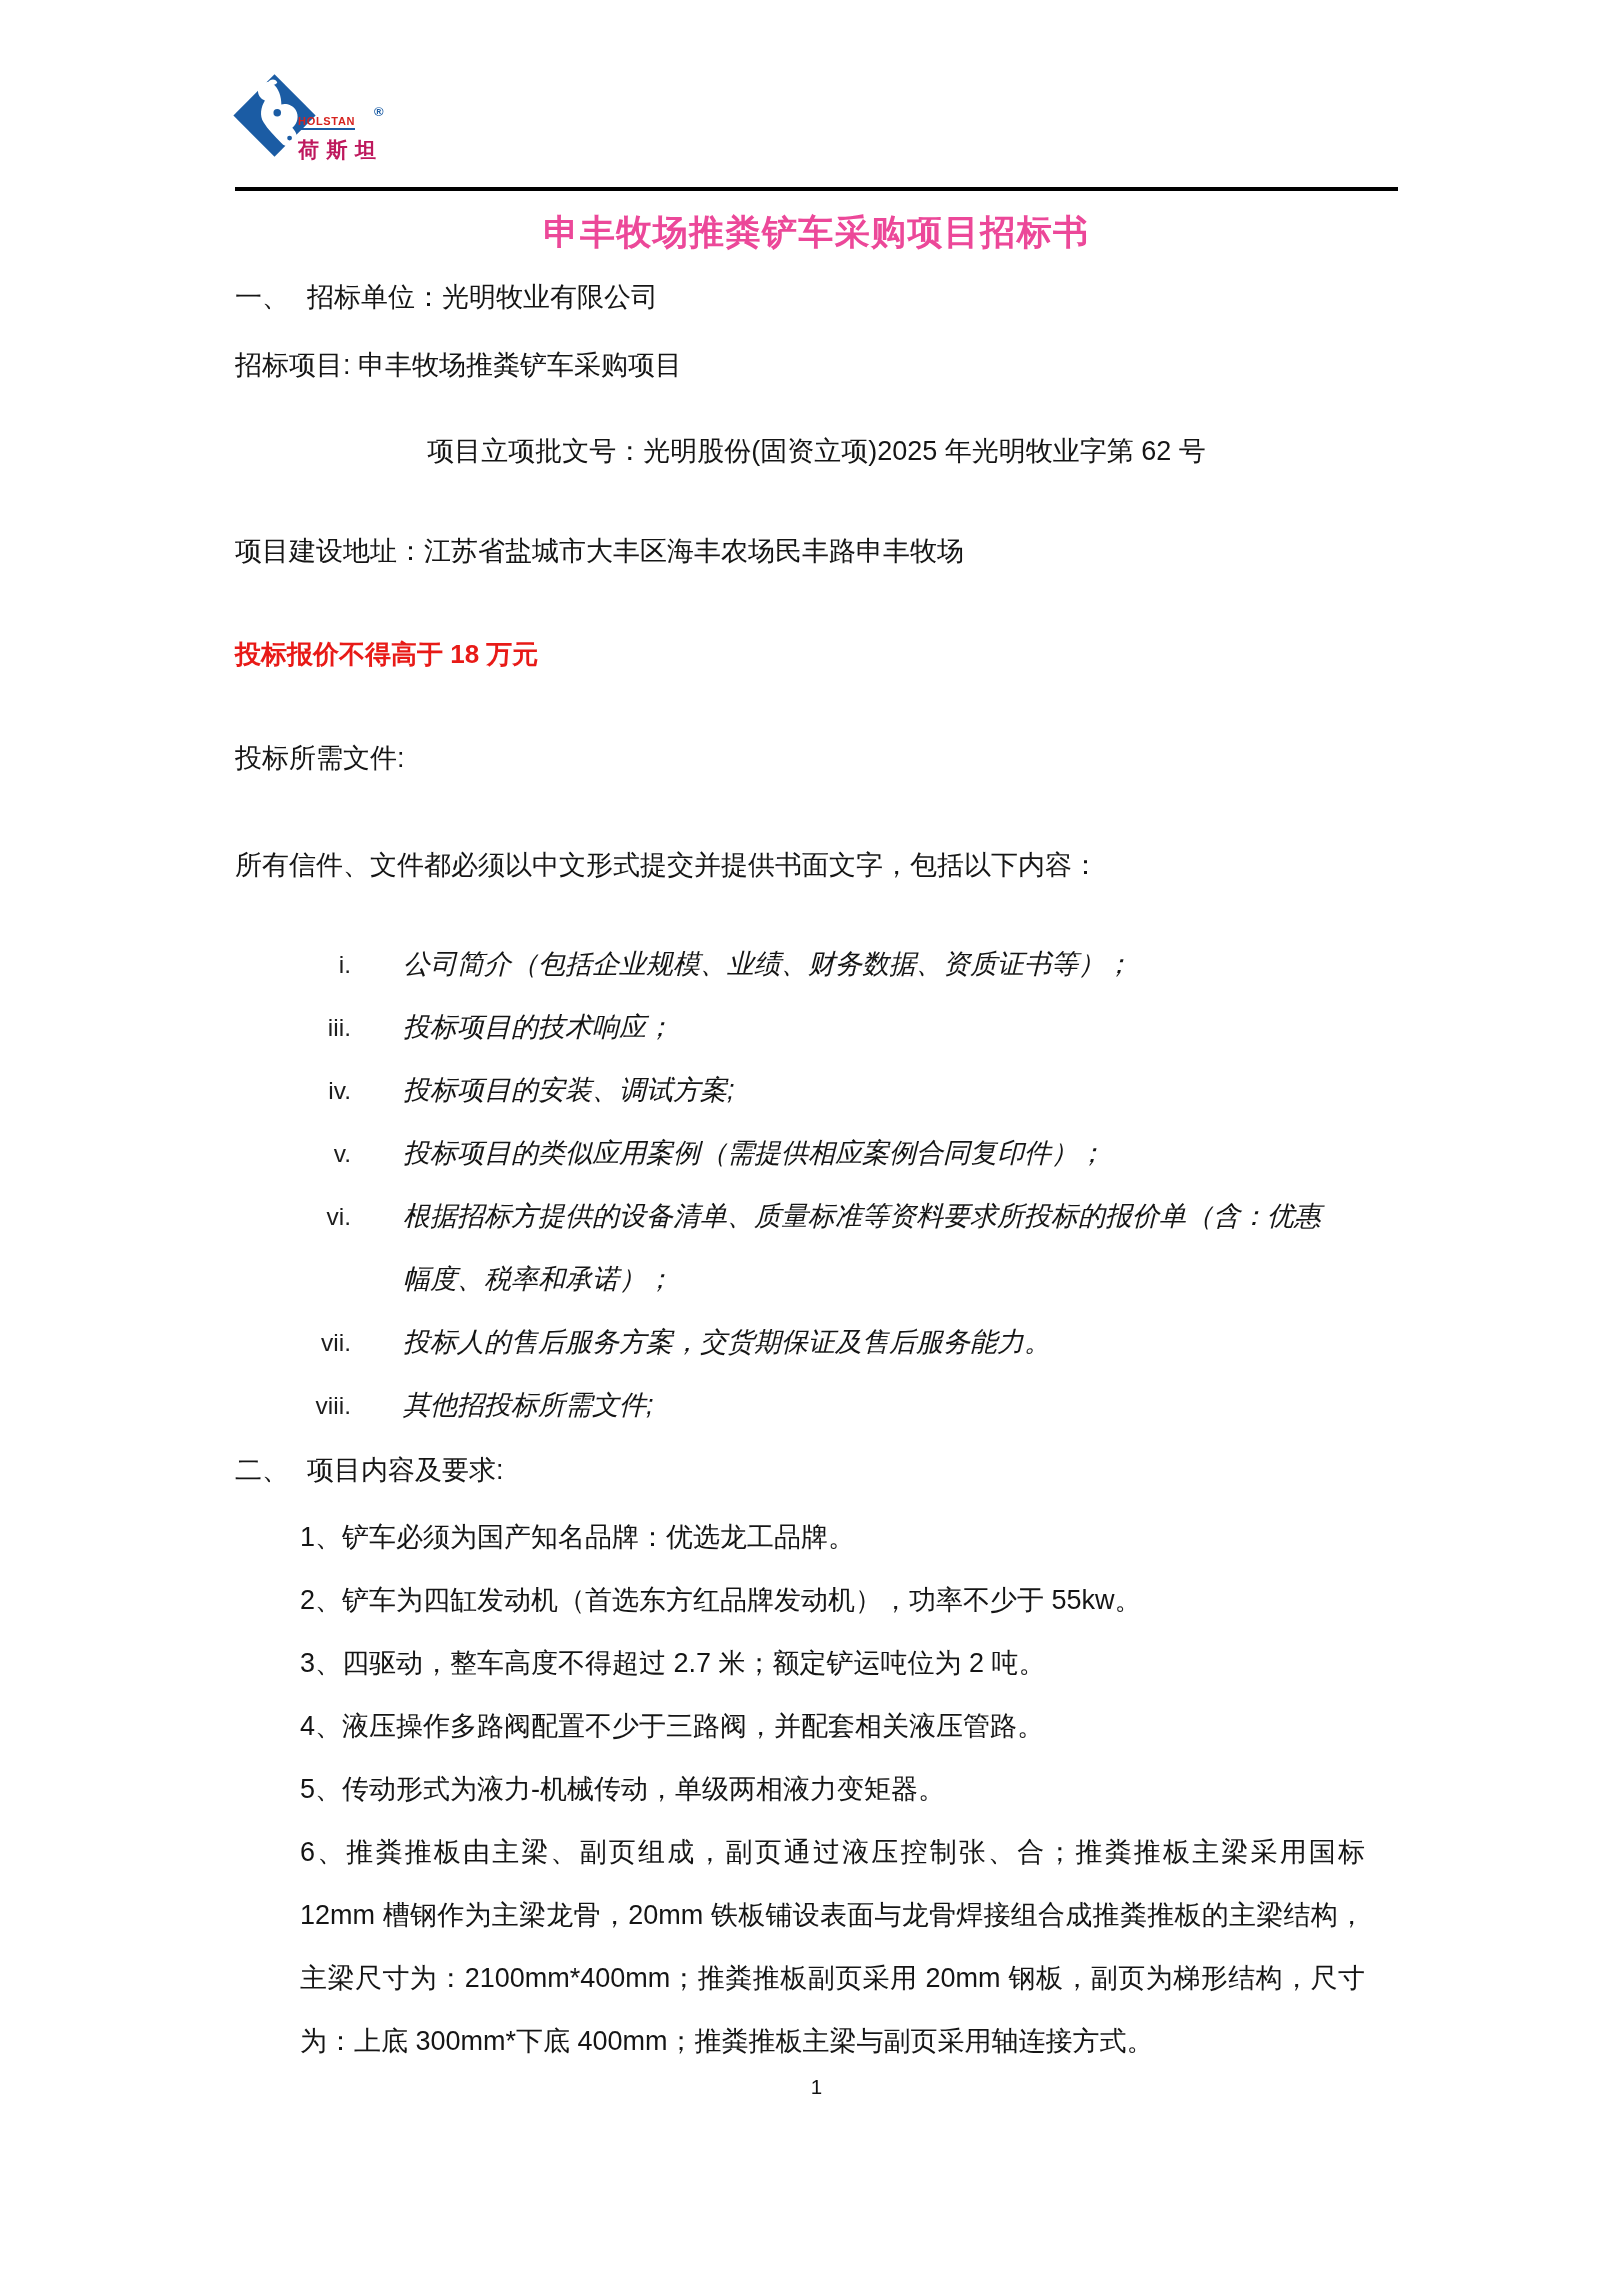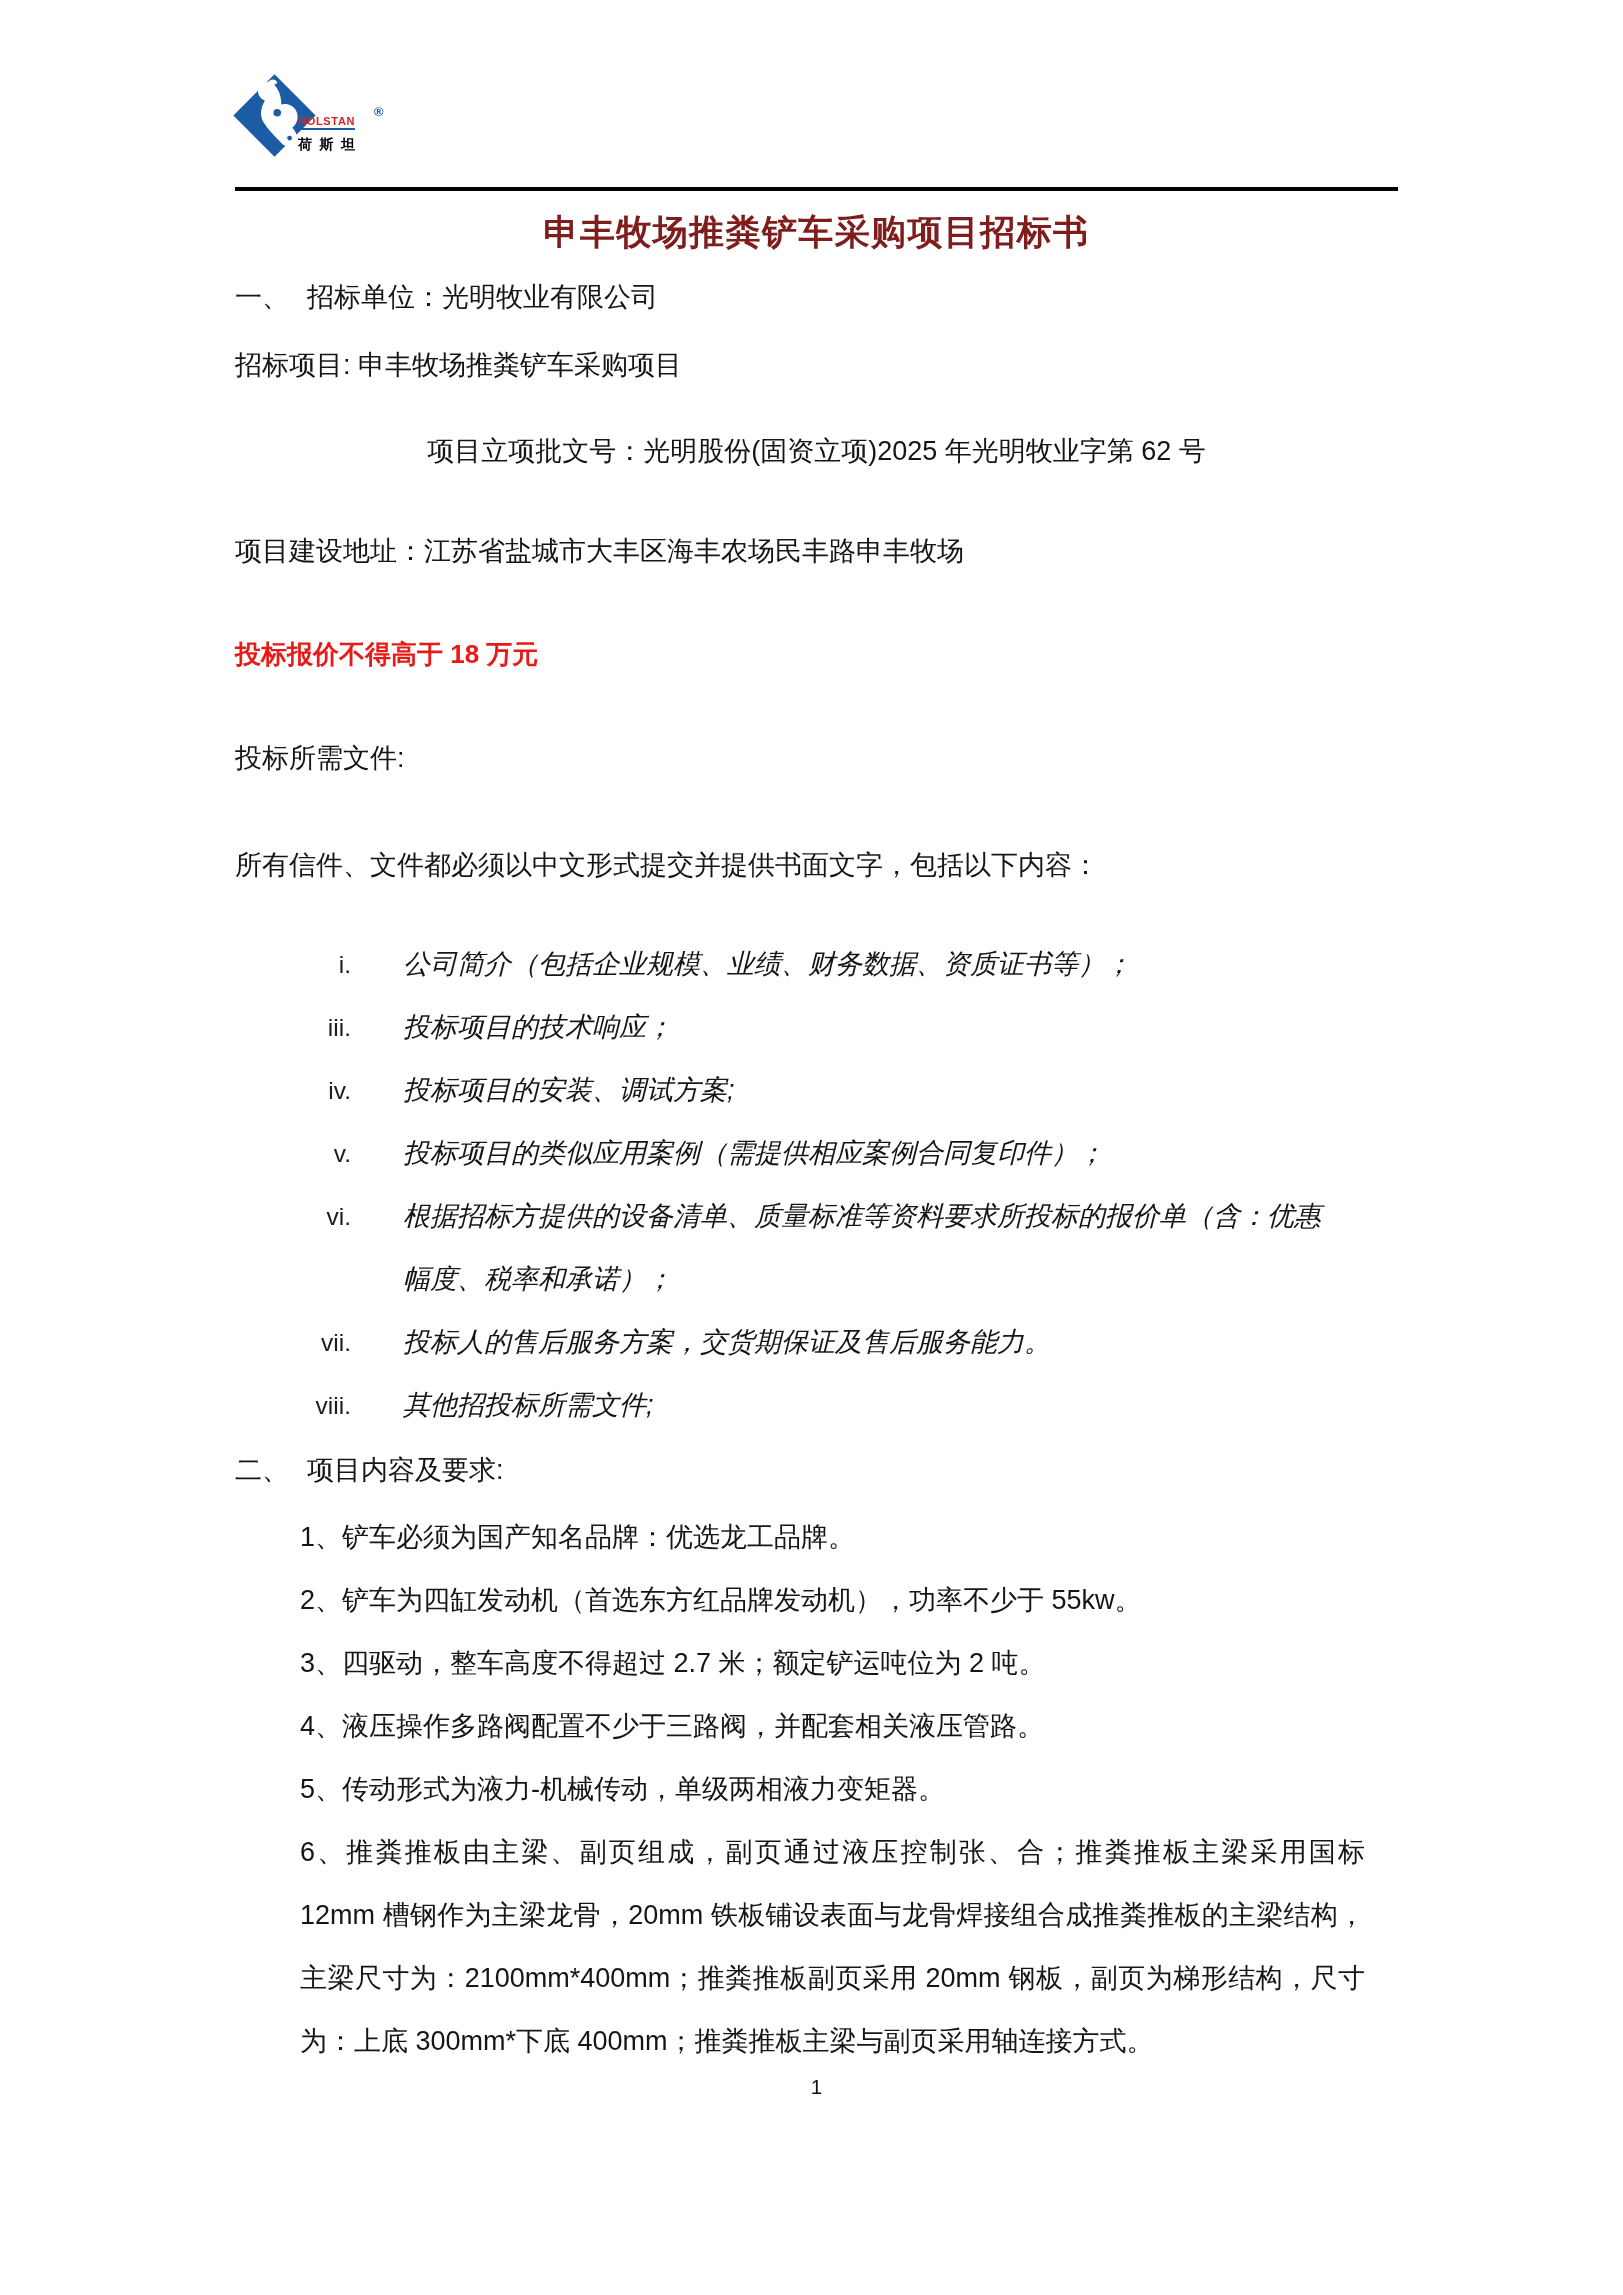--- a/index.html
+++ b/index.html
@@ -20,34 +20,34 @@
   
   .logo { position: relative; width: 170px; height: 85px; margin-top: 73px; }
   .logo svg { position: absolute; left: -2.7px; top: 0; width: 85px; height: 85px; }
   .brand-en {
     position: absolute; left: 63px; top: 42px;
     color: #d6231f; font-weight: bold; font-size: 11px; letter-spacing: 0.7px;
     border-bottom: 2px solid #1b5ca4; padding-bottom: 1.4px;
   }
   .brand-cn {
     position: absolute; left: 63px; top: 63px;
-    color: #000000; font-weight: bold; font-size: 14px; letter-spacing: 7.5px;
+    color: #be185d; font-weight: bold; font-size: 21px; letter-spacing: 7.5px;
     white-space: nowrap;
   }
   .brand-reg {
     position: absolute; left: 139px; top: 31px;
     color: #1b5ca4; font-size: 13px; font-weight: bold;
   }
 
   
   .rule { margin-top: 29px; border-top: 4.8px solid #000; width: 100%; }
   .doc-title {
     margin-top: 16.4px;
     font-size: 35px; font-weight: bold; line-height: 49px;
-    text-align: center; color: #7f1d1d;
+    text-align: center; color: #ec4899;
     letter-spacing: 1.4px;
   }
 
   
   .line { font-size: 27px; line-height: 31px; white-space: nowrap; }
   .sec-heading { display: flex; font-size: 27px; line-height: 31px; }
   .sec-heading .sec-num { width: 72px; }
   .sec-one { margin-top: 26px; }
   .p-project  { margin-top: 37px; }
   .p-approval { margin-top: 55px; text-align: center; }

